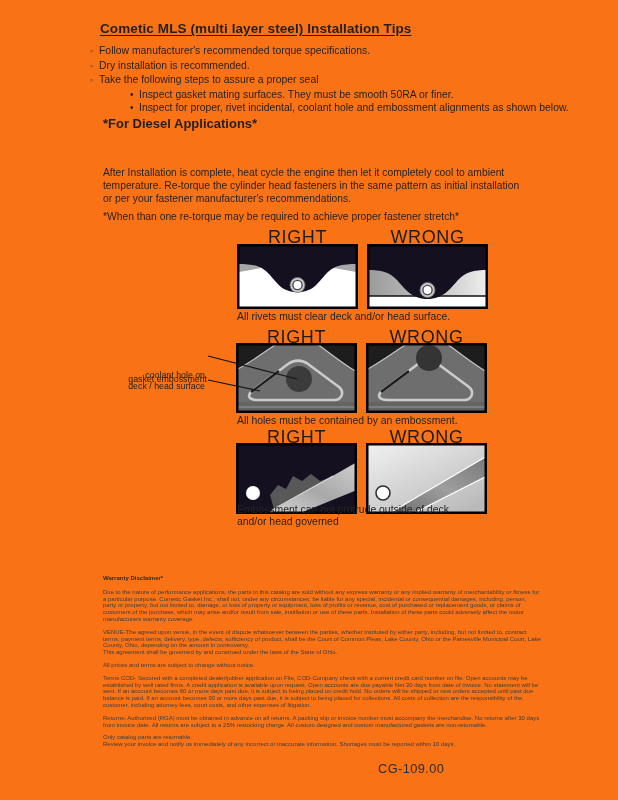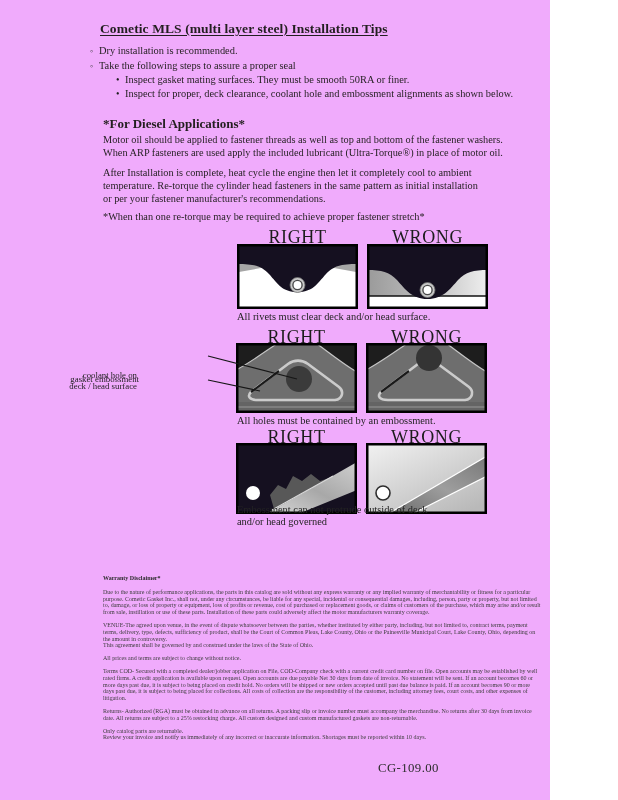--- a/index.html
+++ b/index.html
@@ -1,28 +1,28 @@
 <!DOCTYPE html>
 <html><head>
 <meta charset="utf-8">
 <style>
   html,body{margin:0;padding:0;background:#ffffff;}
   .page{
-    position:relative;width:550px;height:800px;background:#f0abfc;overflow:hidden;
-    font-family:Liberation Serif, serif;color:#231f20;
+    position:relative;width:618px;height:800px;background:#f97316;overflow:hidden;
+    font-family:Liberation Sans, sans-serif;color:#231f20;
   }
   .page-title{
     position:absolute;left:100px;top:21px;margin:0;
     font-size:13.5px;font-weight:bold;letter-spacing:0.1px;
     text-decoration:underline;text-underline-offset:2px;white-space:nowrap;
   }
   .tips{position:absolute;left:90px;top:44px;font-size:10.4px;}
   .tip{white-space:nowrap;line-height:13.6px;}
   .tip .marker{display:inline-block;width:9px;font-size:9px;color:#3a3a3a;}
-  .subtips{margin-left:26px;}
+  .subtips{margin-left:40px;}
   .subtips .marker{width:9px;font-size:10px;color:#1d1d1d;}
   .diesel-heading{position:absolute;left:103px;top:116px;font-size:13px;font-weight:bold;white-space:nowrap;}
   .body-par{position:absolute;left:103px;font-size:10.3px;}
   .body-par .ln{white-space:nowrap;line-height:13.2px;}
   .p1{top:133px;}
   .p2{top:166px;}
   .note{top:210px;}
 
   .dlabel{
     position:absolute;width:121px;text-align:center;
@@ -59,34 +59,31 @@
   .page-number{position:absolute;left:378px;top:761px;font-size:12.8px;letter-spacing:0.4px;color:#2c2c2c;white-space:nowrap;}
 </style>
 </head>
 <body>
 
 <div class="page">
 
   <h1 class="page-title">Cometic MLS (multi layer steel) Installation Tips</h1>
 
   <div class="tips">
+    <div class="tip"><span class="marker">◦</span><span>Follow manufacturer's recommended torque specifications.</span></div>
     <div class="tip"><span class="marker">◦</span><span>Dry installation is recommended.</span></div>
     <div class="tip"><span class="marker">◦</span><span>Take the following steps to assure a proper seal</span></div>
     <div class="subtips">
       <div class="tip"><span class="marker">•</span><span>Inspect gasket mating surfaces.  They must be smooth 50RA or finer.</span></div>
-      <div class="tip"><span class="marker">•</span><span>Inspect for proper, deck clearance, coolant hole and embossment alignments as shown below.</span></div>
+      <div class="tip"><span class="marker">•</span><span>Inspect for proper, rivet incidental, coolant hole and embossment alignments as shown below.</span></div>
     </div>
   </div>
 
   <div class="diesel-heading">*For Diesel Applications*</div>
 
-  <div class="body-par p1">
-    <div class="ln">Motor oil should be applied to fastener threads as well as top and bottom of the fastener washers.</div>
-    <div class="ln">When ARP fasteners are used apply the included lubricant (Ultra-Torque®) in place of motor oil.</div>
-  </div>
 
   <div class="body-par p2">
     <div class="ln">After Installation is complete, heat cycle the engine then let it completely cool to ambient</div>
     <div class="ln">temperature. Re-torque the cylinder head fasteners in the same pattern as initial installation</div>
     <div class="ln">or per your fastener manufacturer's recommendations.</div>
   </div>
 
   <div class="body-par note">
     <div class="ln">*When than one re-torque may be required to achieve proper fastener stretch*</div>
   </div>

